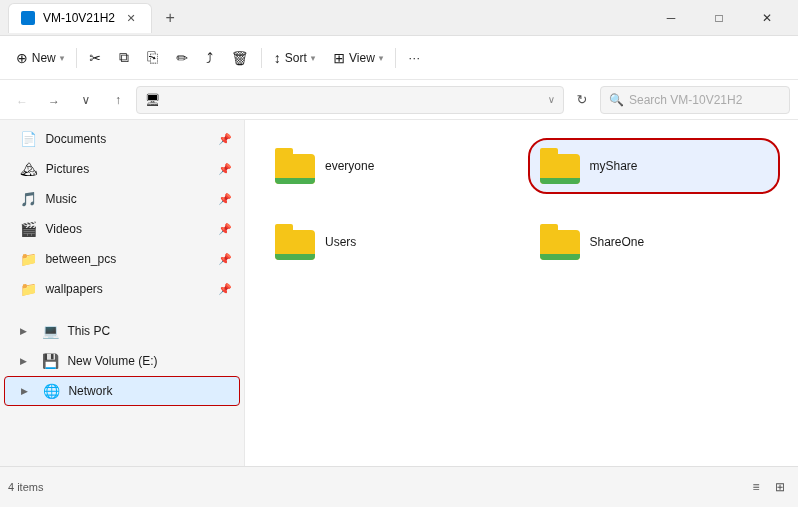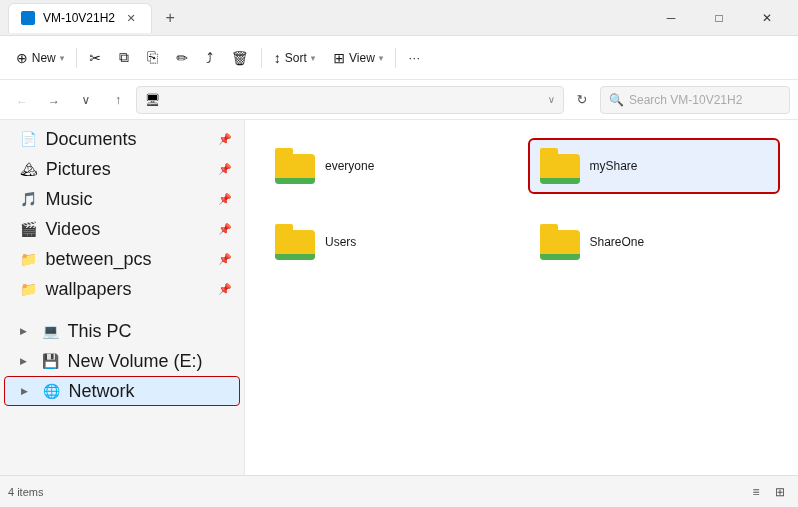--- a/index.html
+++ b/index.html
@@ -188,21 +188,21 @@
       border-radius: 4px;
       margin: 0 4px;
       position: relative;
     }
     .sidebar-item.active {
       background: #ddeeff;
       border: 1.5px solid #c00000;
     }
     .sidebar-item-label {
       flex: 1;
-      font-size: 18px;
+      font-size: 12px;
       color: #1a1a1a;
       white-space: nowrap;
       overflow: hidden;
       text-overflow: ellipsis;
     }
     .sidebar-pin {
       color: #aaa;
       font-size: 11px;
     }
     .sidebar-expander {
@@ -232,20 +232,21 @@
       align-items: center;
       gap: 10px;
       padding: 8px 10px;
       border-radius: 4px;
       cursor: pointer;
       position: relative;
     }
     .file-item.selected {
       background: #e8f0fe;
       outline: 2px solid #c00000;
+      border-radius: 17px;
     }
     .folder-icon-wrap {
       position: relative;
       width: 40px;
       height: 36px;
       flex-shrink: 0;
     }
     .folder-body {
       width: 40px;
       height: 30px;
@@ -277,21 +278,21 @@
       color: #1a1a1a;
     }
 
     
     .status-bar {
       display: flex;
       align-items: center;
       justify-content: space-between;
       background: #f5f5f5;
       border-top: 1px solid #e0e0e0;
-      height: 32px;
+      height: 41px;
       padding: 0 8px;
       font-size: 11px;
       color: #555;
     }
     .status-right {
       display: flex;
       gap: 4px;
     }
     .status-view-btn {
       width: 20px; height: 20px;

